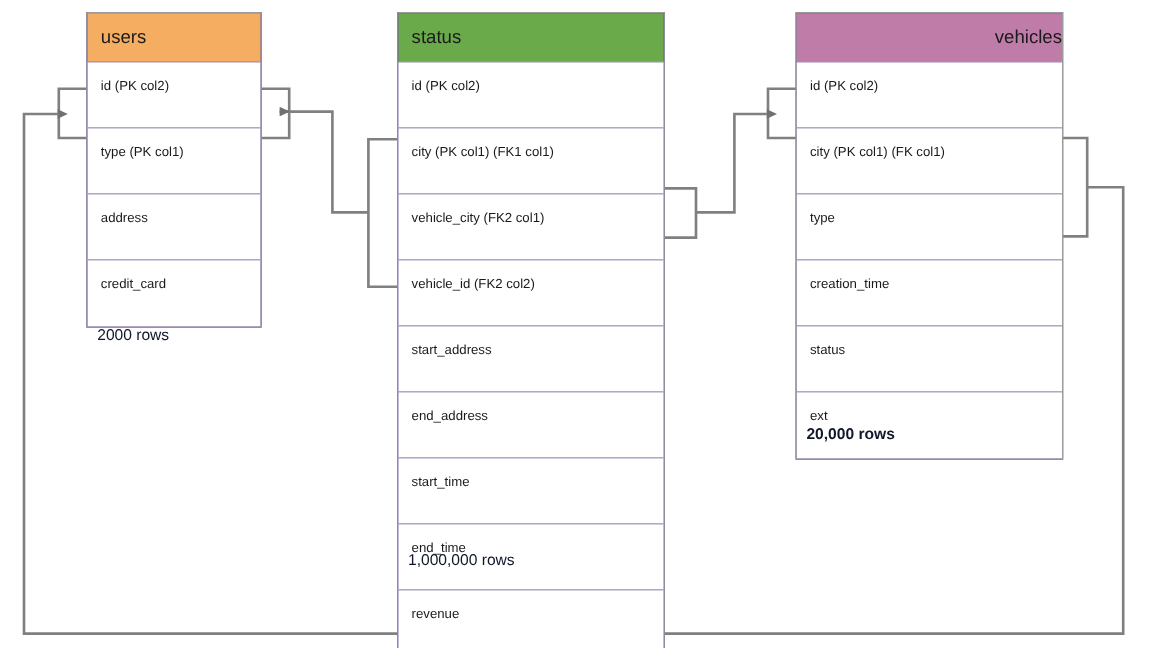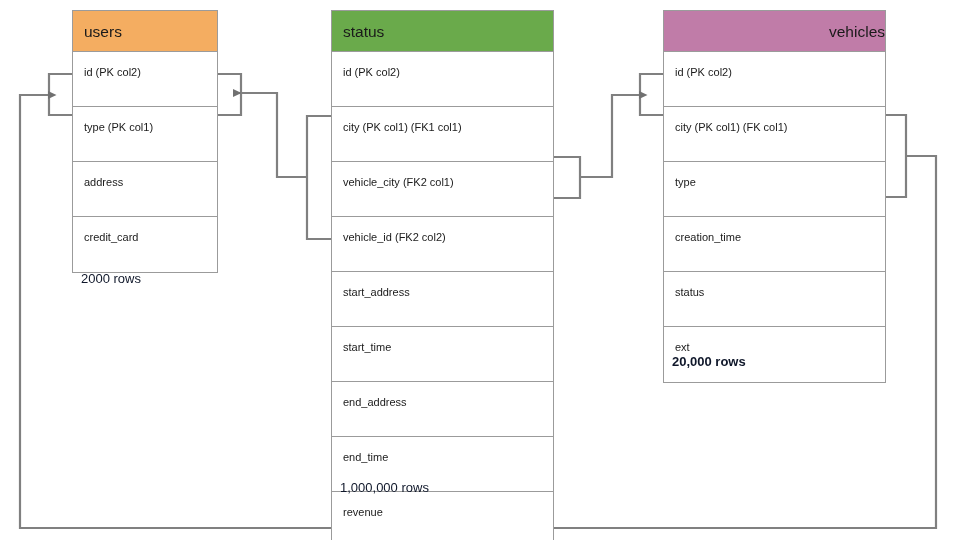--- a/index.html
+++ b/index.html
@@ -111,26 +111,26 @@
   </div>
   <div class="rows-label" style="left:81px; top:271px;">2000 rows</div>
 
   <div class="table-box" style="left:331px; top:10px; width:223px;">
     <div class="t-header" style="background:#6aaa4b;">status</div>
     <div class="t-row">id (PK col2)</div>
     <div class="t-row">city (PK col1) (FK1 col1)</div>
     <div class="t-row">vehicle_city (FK2 col1)</div>
     <div class="t-row">vehicle_id (FK2 col2)</div>
     <div class="t-row">start_address</div>
+    <div class="t-row">end_address</div>
     <div class="t-row">start_time</div>
-    <div class="t-row">end_address</div>
     <div class="t-row">end_time</div>
     <div class="t-row last">revenue</div>
   </div>
-  <div class="rows-label" style="left:340px; top:480px;">1,000,000 rows</div>
+  <div class="rows-label" style="left:340px; top:459px;">1,000,000 rows</div>
 
   <div class="table-box" style="left:663px; top:10px; width:223px;">
     <div class="t-header" style="background:#c07ca8;text-align:right;">vehicles</div>
     <div class="t-row">id (PK col2)</div>
     <div class="t-row">city (PK col1) (FK col1)</div>
     <div class="t-row">type</div>
     <div class="t-row">creation_time</div>
     <div class="t-row">status</div>
     <div class="t-row last">ext</div>
   </div>

